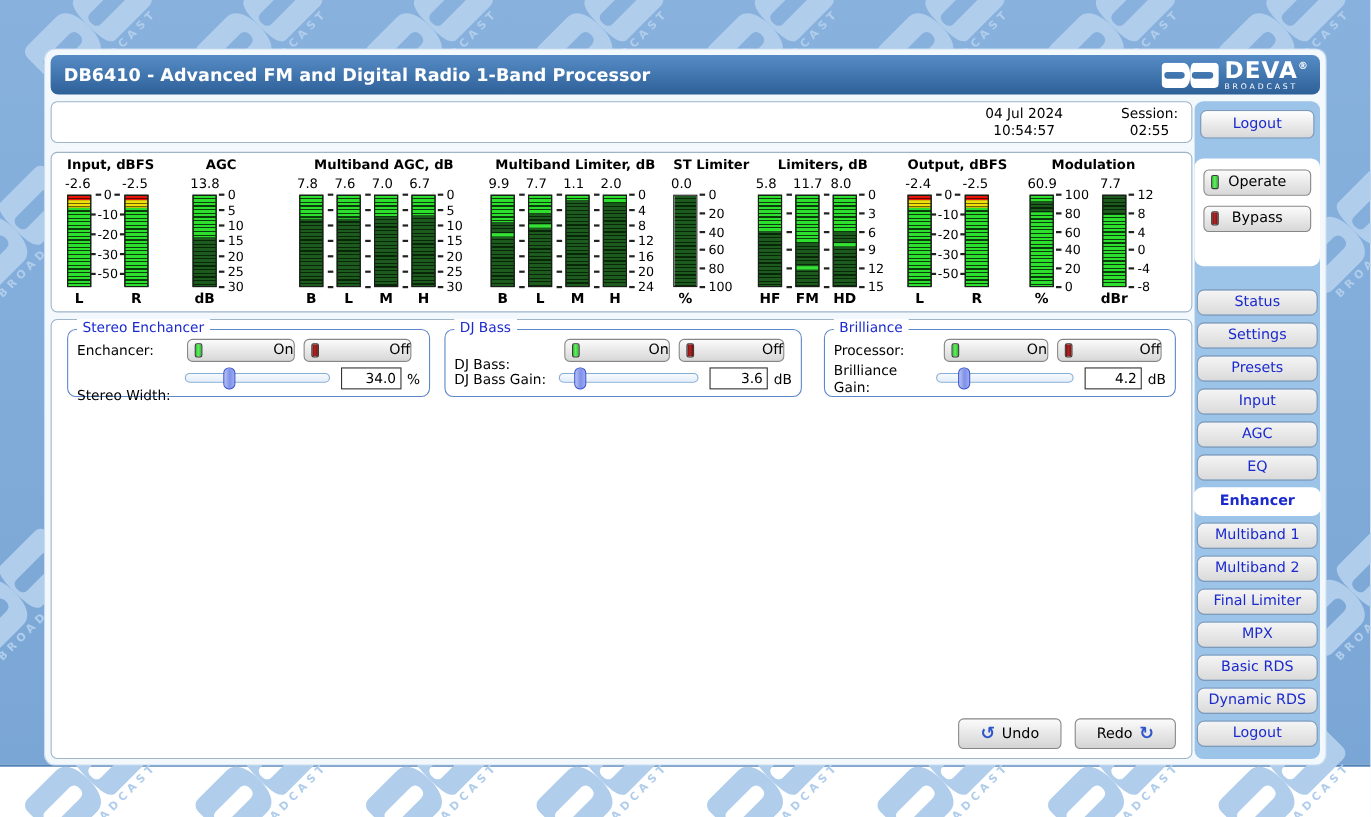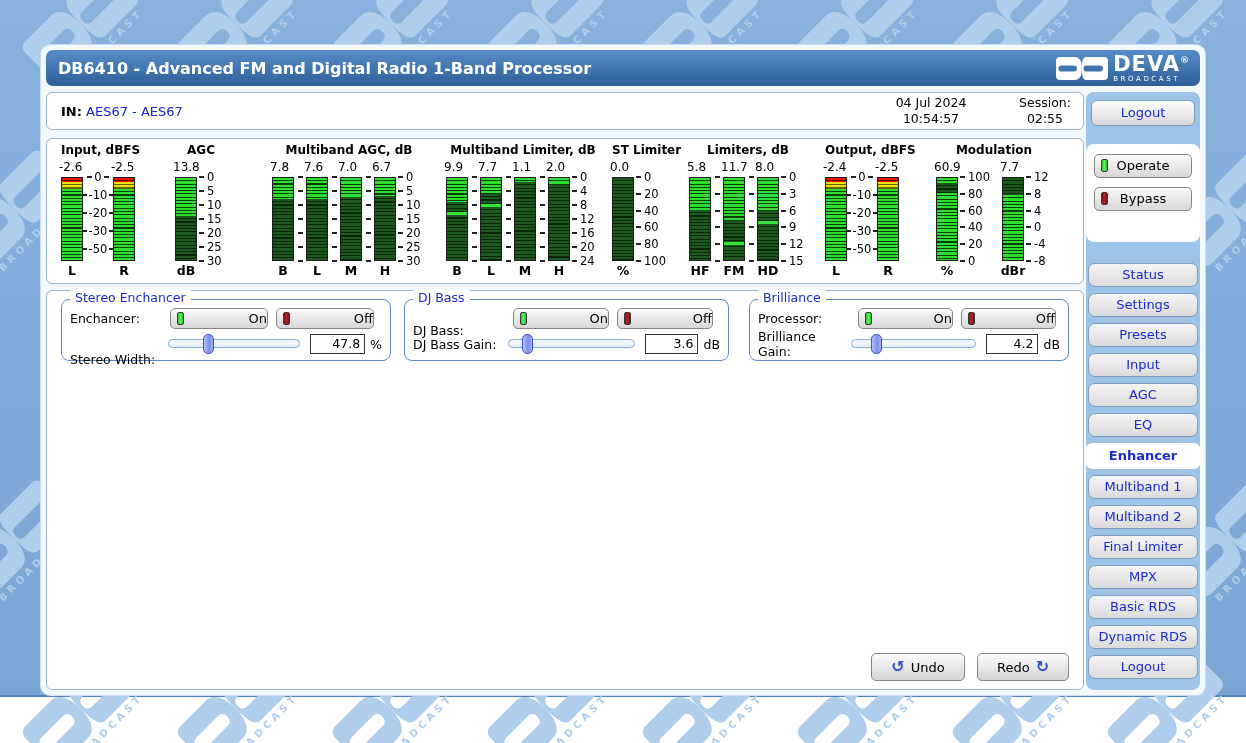--- a/index.html
+++ b/index.html
@@ -271,24 +271,20 @@
       <div class="logo-text">
         <div class="logo-deva"><span>DEVA</span><sup>®</sup></div>
         <div class="logo-bc">BROADCAST</div>
       </div>
     </div>
   </div>
 
   <div class="main">
 
     <div class="panel infobar">
-      <div class="ib-item ib-in">
-        <span class="b">IN:</span>&nbsp;
-        <span class="blue">AES67 - AES67</span>
-      </div>
       <div class="ib-item ib-dt">
         <span>04 Jul 2024</span>
         <span>10:54:57</span>
       </div>
       <div class="ib-item ib-sess">
         <span>Session:</span>
         <span>02:55</span>
       </div>
     </div>
 
@@ -936,21 +932,21 @@
             <span class="led led-red"></span>
             <span>Off</span>
           </div>
         </div>
         <div class="frow">
           <div class="flabel" style="width:100px;margin-top:30px;">Stereo Width:</div>
           <div class="slider">
             <div class="slider-track"></div>
             <div class="slider-thumb" style="left: calc(30% - 5px);"></div>
           </div>
-          <div class="valbox">47.8</div>
+          <div class="valbox">34.0</div>
           <div class="unit">%</div>
         </div>
       </div>
 
       <div class="fs" style="left:357px; width:325px;">
         <div class="fs-legend">DJ Bass</div>
         <div class="frow">
           <div class="flabel" style="width:100px;margin-top:24px;">DJ Bass:</div>
           <div class="ledbtn" style="width:96px;">
             <span class="led led-green"></span>

